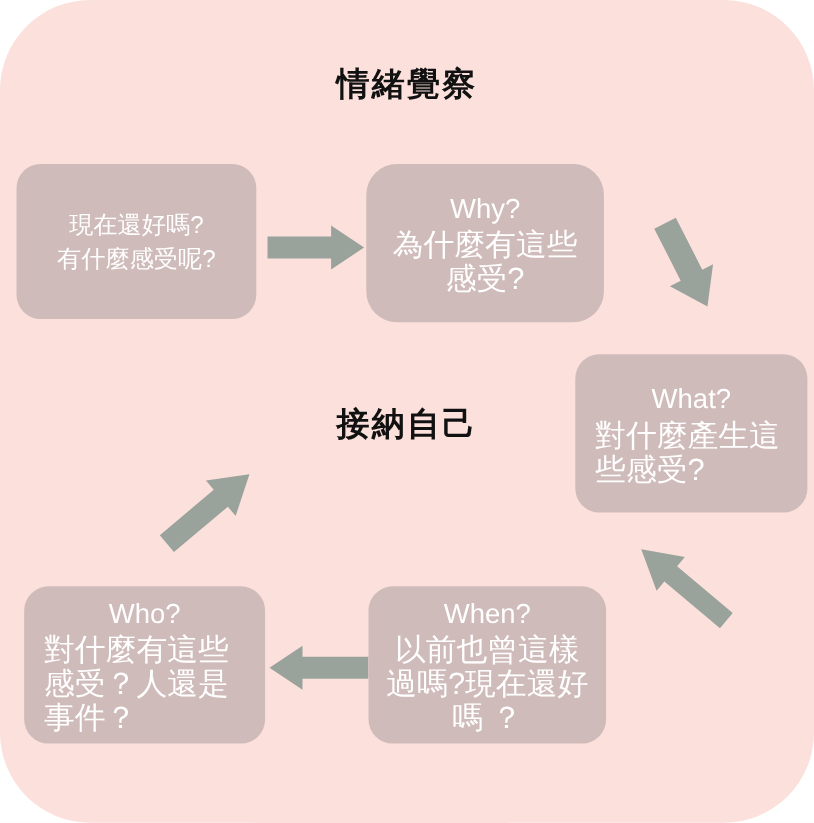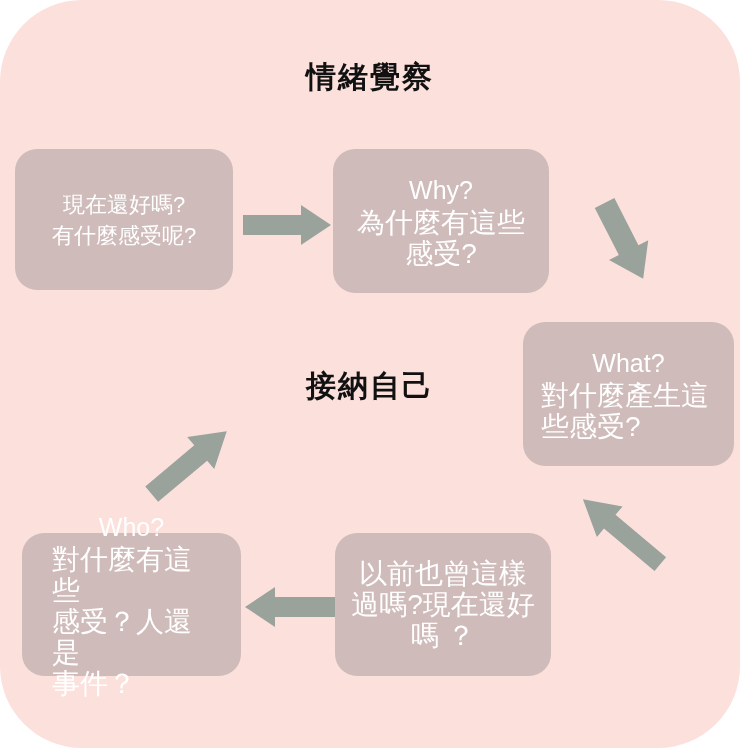--- a/index.html
+++ b/index.html
@@ -74,24 +74,24 @@
   }
   .node .body {
     font-size: 28px;
     line-height: 31px;
     color: #FFFFFF;
   }
   .node.center .body { text-align: center; }
   .node.leftal .body { text-align: left; }
 
   #node-now     { left: 15px;  top: 149px; width: 218px; height: 141px; padding: 0 14px; }
-  #node-why     { left: 333px; top: 149px; width: 216px; height: 144px; padding: 0 12px; }
+  #node-why     { left: 333px; top: 149px; width: 216px; height: 144px; padding: 0 12px; border-radius: 28px; }
   #node-what    { left: 523px; top: 322px; width: 211px; height: 144px; padding: 0 18px; }
   #node-when    { left: 335px; top: 533px; width: 216px; height: 143px; padding: 0 12px; }
-  #node-who     { left: 22px;  top: 533px; width: 219px; height: 143px; padding: 0 30px; }
+  #node-who     { left: 22px;  top: 533px; width: 219px; height: 143px; padding: 0 18px; }
 
   #node-now .body  { text-align: center; font-size: 22px; }
 
   
   .arrow {
     position: absolute;
     pointer-events: none;
   }
   .arrow svg { display: block; }
 </style>
@@ -117,20 +117,21 @@
     <div class="body">感受?</div>
   </div>
 
   <div class="node leftal" id="node-what">
     <div class="lead">What?</div>
     <div class="body">對什麼產生這</div>
     <div class="body">些感受?</div>
   </div>
 
   <div class="node center" id="node-when">
+    <div class="lead">When?</div>
     <div class="body">以前也曾這樣</div>
     <div class="body">過嗎?現在還好嗎 ？</div>
   </div>
 
   <div class="node leftal" id="node-who">
     <div class="lead">Who?</div>
     <div class="body">對什麼有這些</div>
     <div class="body">感受？人還是</div>
     <div class="body">事件？</div>
   </div>

